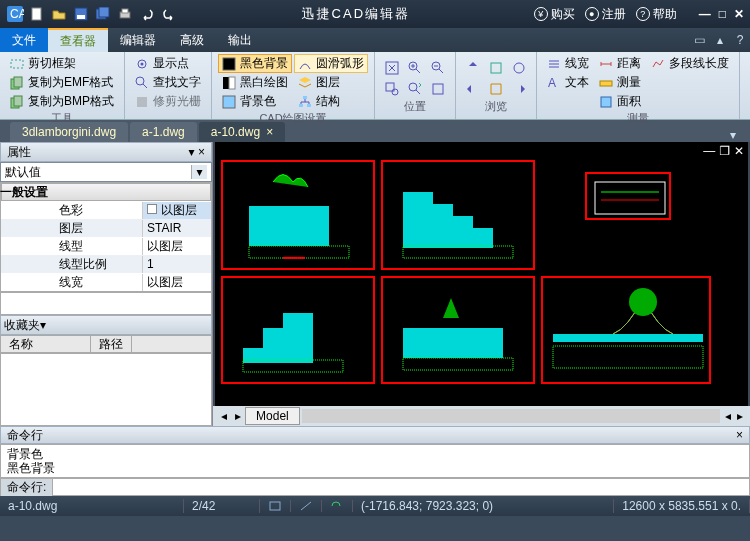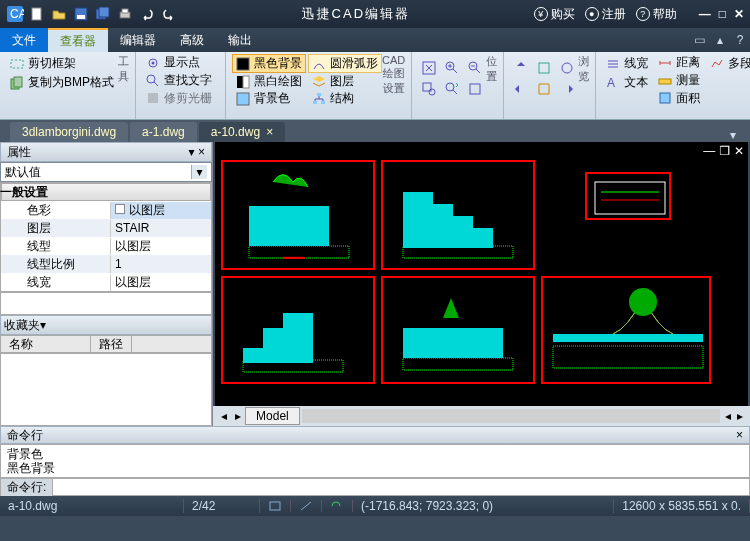--- a/index.html
+++ b/index.html
@@ -12,21 +12,21 @@
 .titlebar .right .lnk{display:flex;align-items:center;gap:3px;cursor:pointer;}
 .titlebar .right .circ{width:14px;height:14px;border:1.5px solid #fff;border-radius:50%;display:flex;align-items:center;justify-content:center;font-size:9px;}
 .titlebar .winbtns{display:flex;gap:8px;margin-left:12px;font-weight:bold;font-size:14px;}
 .menubar{height:24px;background:linear-gradient(#364656,#2c3a48);display:flex;align-items:stretch;}
 .menubar .tab{padding:0 12px;display:flex;align-items:center;color:#fff;cursor:pointer;}
 .menubar .tab.file{background:#0a6fd4;}
 .menubar .tab.active{background:#d4e4f0;color:#4d7c0f;border-top:2px solid #ffb030;}
 .menubar .spacer{flex:1;}
 .menubar .mico{width:20px;display:flex;align-items:center;justify-content:center;color:#cde;}
 .ribbon{height:68px;background:linear-gradient(#e4ecf4,#d0dce8);display:flex;border-bottom:1px solid #8aa;}
-.rgroup{border-right:1px solid #a8b8c8;padding:2px 6px 12px 6px;display:flex;flex-direction:row;}
+.rgroup{border-right:1px solid #a8b8c8;padding:2px 6px 12px 6px;display:flex;flex-direction:column;}
 .rgroup .body{flex:1;display:flex;gap:2px;}
 .rgroup .label{font-size:11px;color:#556;text-align:center;padding-bottom:1px;}
 .col{display:flex;flex-direction:column;gap:0;}
 .rbtn{display:flex;align-items:center;gap:4px;height:19px;padding:0 4px;cursor:pointer;white-space:nowrap;}
 .rbtn .ic{width:14px;height:14px;display:inline-block;}
 .rbtn.hl{background:#ffe29a;border:1px solid #e8a030;padding:0 3px;}
 .rbtn.hl2{background:#fff5d0;border:1px solid #e8c060;padding:0 3px;}
 .grid3{display:grid;grid-template-columns:repeat(3,22px);grid-template-rows:repeat(2,20px);gap:1px;padding-top:4px;}
 .gbtn{width:22px;height:20px;display:flex;align-items:center;justify-content:center;cursor:pointer;}
 .filetabs{height:22px;background:#4a5868;display:flex;align-items:end;padding:0 10px;}
@@ -37,21 +37,21 @@
 .leftpanel{width:213px;background:#d8e0e8;display:flex;flex-direction:column;border-right:1px solid #889;}
 .panelhdr{height:20px;background:linear-gradient(#e8eef4,#cad4de);border:1px solid #a0b0c0;padding:0 6px;display:flex;align-items:center;}
 .panelhdr .sp{flex:1;}
 .panelhdr .x{cursor:pointer;}
 .combo{height:20px;background:#fff;border:1px solid #7a8a9a;margin:0;display:flex;align-items:center;padding:0 4px;}
 .combo .sp{flex:1;}
 .combo .arr{width:16px;text-align:center;background:#e0e8f0;border-left:1px solid #aaa;}
 .gridhdr{height:18px;background:linear-gradient(#f4f4f4,#dcdcdc);border:1px solid #aaa;display:flex;align-items:center;padding:0 6px;font-weight:bold;}
 .tree{background:#fff;border:1px solid #aaa;}
 .trow{display:flex;height:18px;align-items:center;}
-.trow .k{width:110px;padding-left:26px;border-right:1px solid #ccc;}
+.trow .k{width:110px;padding-left:26px;border-right:1px solid #ccc;margin-left:32px;}
 .trow .v{flex:1;padding-left:4px;}
 .trow.alt{background:#eaf0f6;}
 .trow.sel .v{background:#cde0f4;}
 .favhdr{height:20px;background:linear-gradient(#e8eef4,#cad4de);border:1px solid #a0b0c0;padding:0 3px;display:flex;align-items:center;}
 .favcols{display:flex;height:18px;background:#e8e8e8;border:1px solid #aaa;}
 .favcols div{padding:0 8px;border-right:1px solid #aaa;}
 .canvas-wrap{flex:1;background:#3a4856;display:flex;flex-direction:column;}
 .canvas{flex:1;background:#000;margin:0 2px;position:relative;overflow:hidden;}
 .toolbar-incanvas{position:absolute;top:2px;right:4px;color:#fff;display:flex;gap:4px;font-size:10px;}
 .thumb{position:absolute;border:2px solid #f00;background:#000;}
@@ -163,20 +163,29 @@
             </span>
             <span>剪切框架</span>
           </div>
       <div class="rbtn">
             <span class="ic">
               <svg width="14" height="14">
                 <rect x="1" y="3" width="8" height="10" fill="#8c8" stroke="#484"></rect>
                 <rect x="4" y="1" width="8" height="10" fill="#aca" stroke="#484"></rect>
               </svg>
             </span>
+            <span>复制为EMF格式</span>
+          </div>
+      <div class="rbtn">
+            <span class="ic">
+              <svg width="14" height="14">
+                <rect x="1" y="3" width="8" height="10" fill="#8c8" stroke="#484"></rect>
+                <rect x="4" y="1" width="8" height="10" fill="#aca" stroke="#484"></rect>
+              </svg>
+            </span>
             <span>复制为BMP格式</span>
           </div>
     </div>
       </div>
     <div class="label">工具</div>
   </div>
   <div class="rgroup">
     <div class="body">
         <div class="col">
       <div class="rbtn">

